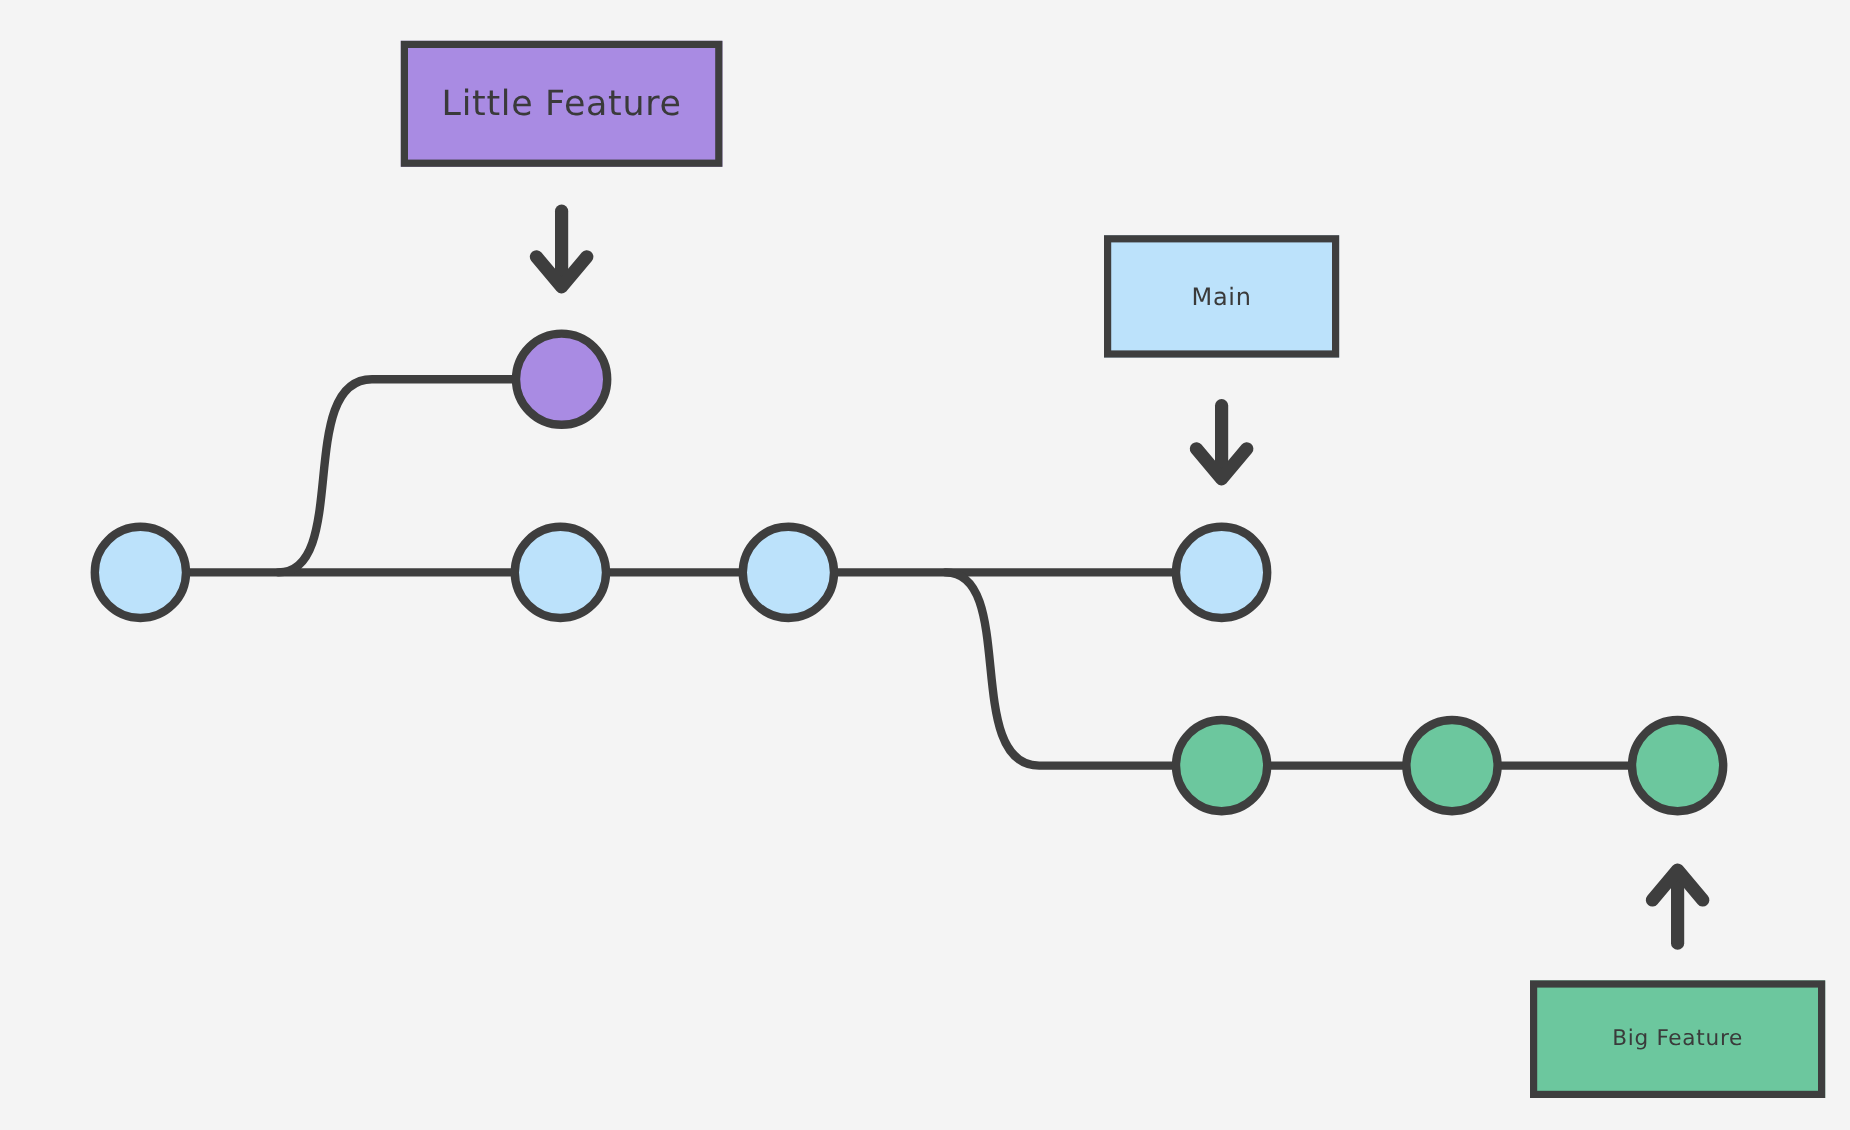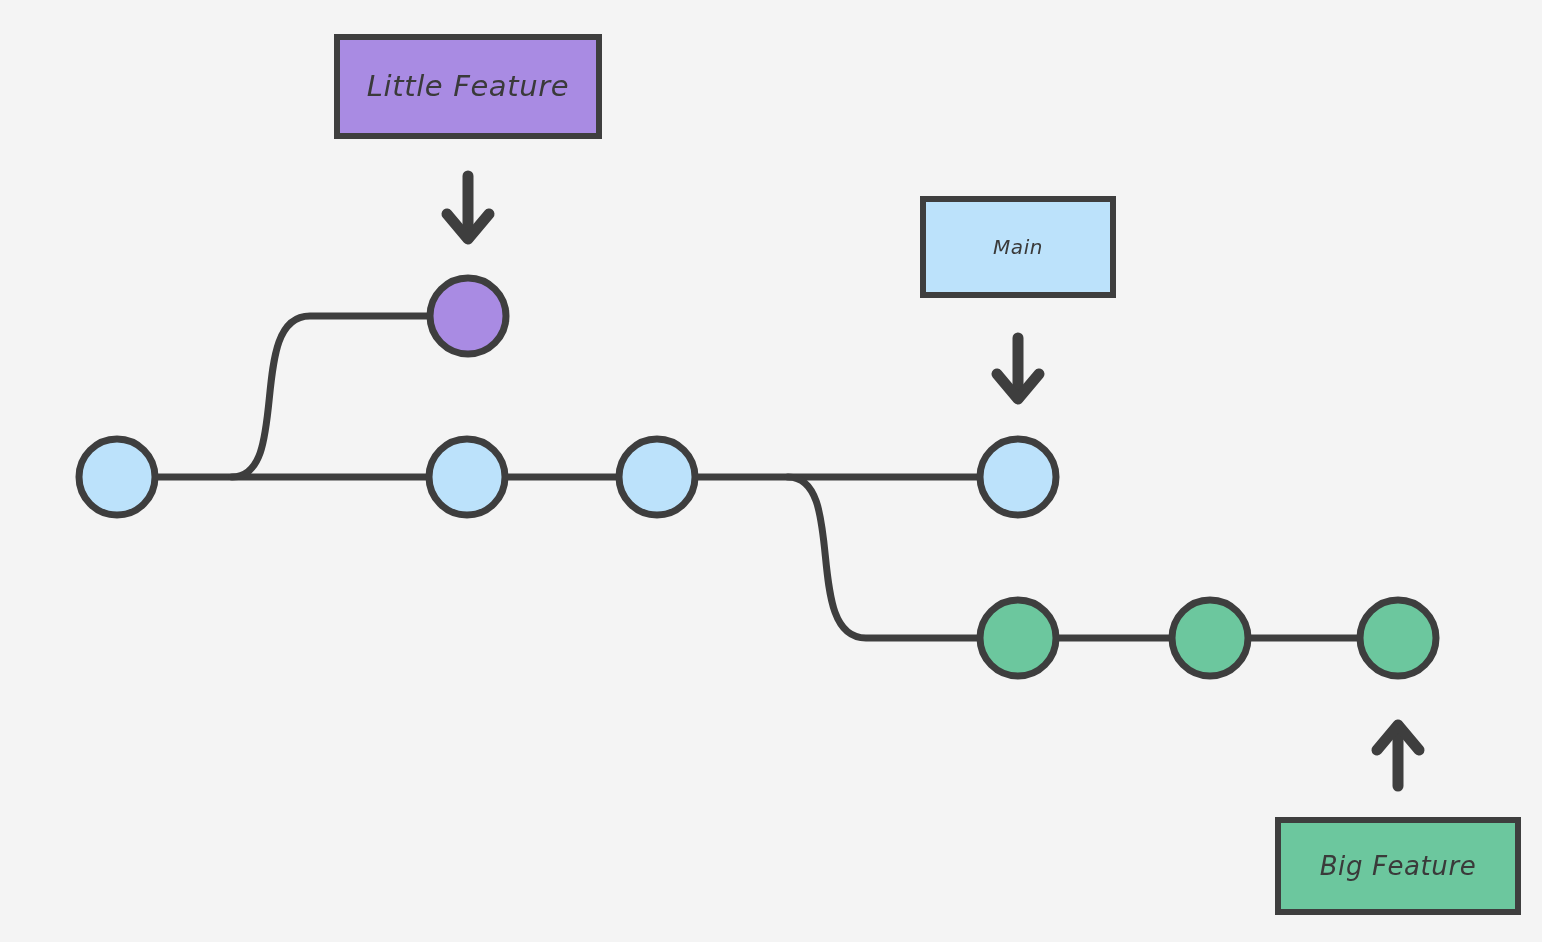--- a/index.html
+++ b/index.html
@@ -33,21 +33,20 @@
     border: 6px solid #3e3e3e;
     display: flex;
     align-items: center;
     justify-content: center;
     color: #3a3a3a;
     letter-spacing: 0.6px;
   }
   .label-text {
     white-space: nowrap;
     line-height: 1;
-    font-style: italic;
   }
   #box-little-feature {
     left: 334px;
     top: 34px;
     width: 268px;
     height: 105px;
     background: #a98be3;
     font-size: 29px;
   }
   #box-main {
@@ -57,21 +56,21 @@
     height: 102px;
     background: #bce2fb;
     font-size: 20px;
   }
   #box-big-feature {
     left: 1275px;
     top: 817px;
     width: 246px;
     height: 98px;
     background: #6cc79e;
-    font-size: 26px;
+    font-size: 18px;
   }
 </style>
 </head>
 <body>
 
 <div id="canvas">
 
   <svg id="graph" viewBox="0 0 1542 942" xmlns="http://www.w3.org/2000/svg">
 
     <g fill="none" stroke="#3e3e3e" stroke-width="7" stroke-linecap="round">

